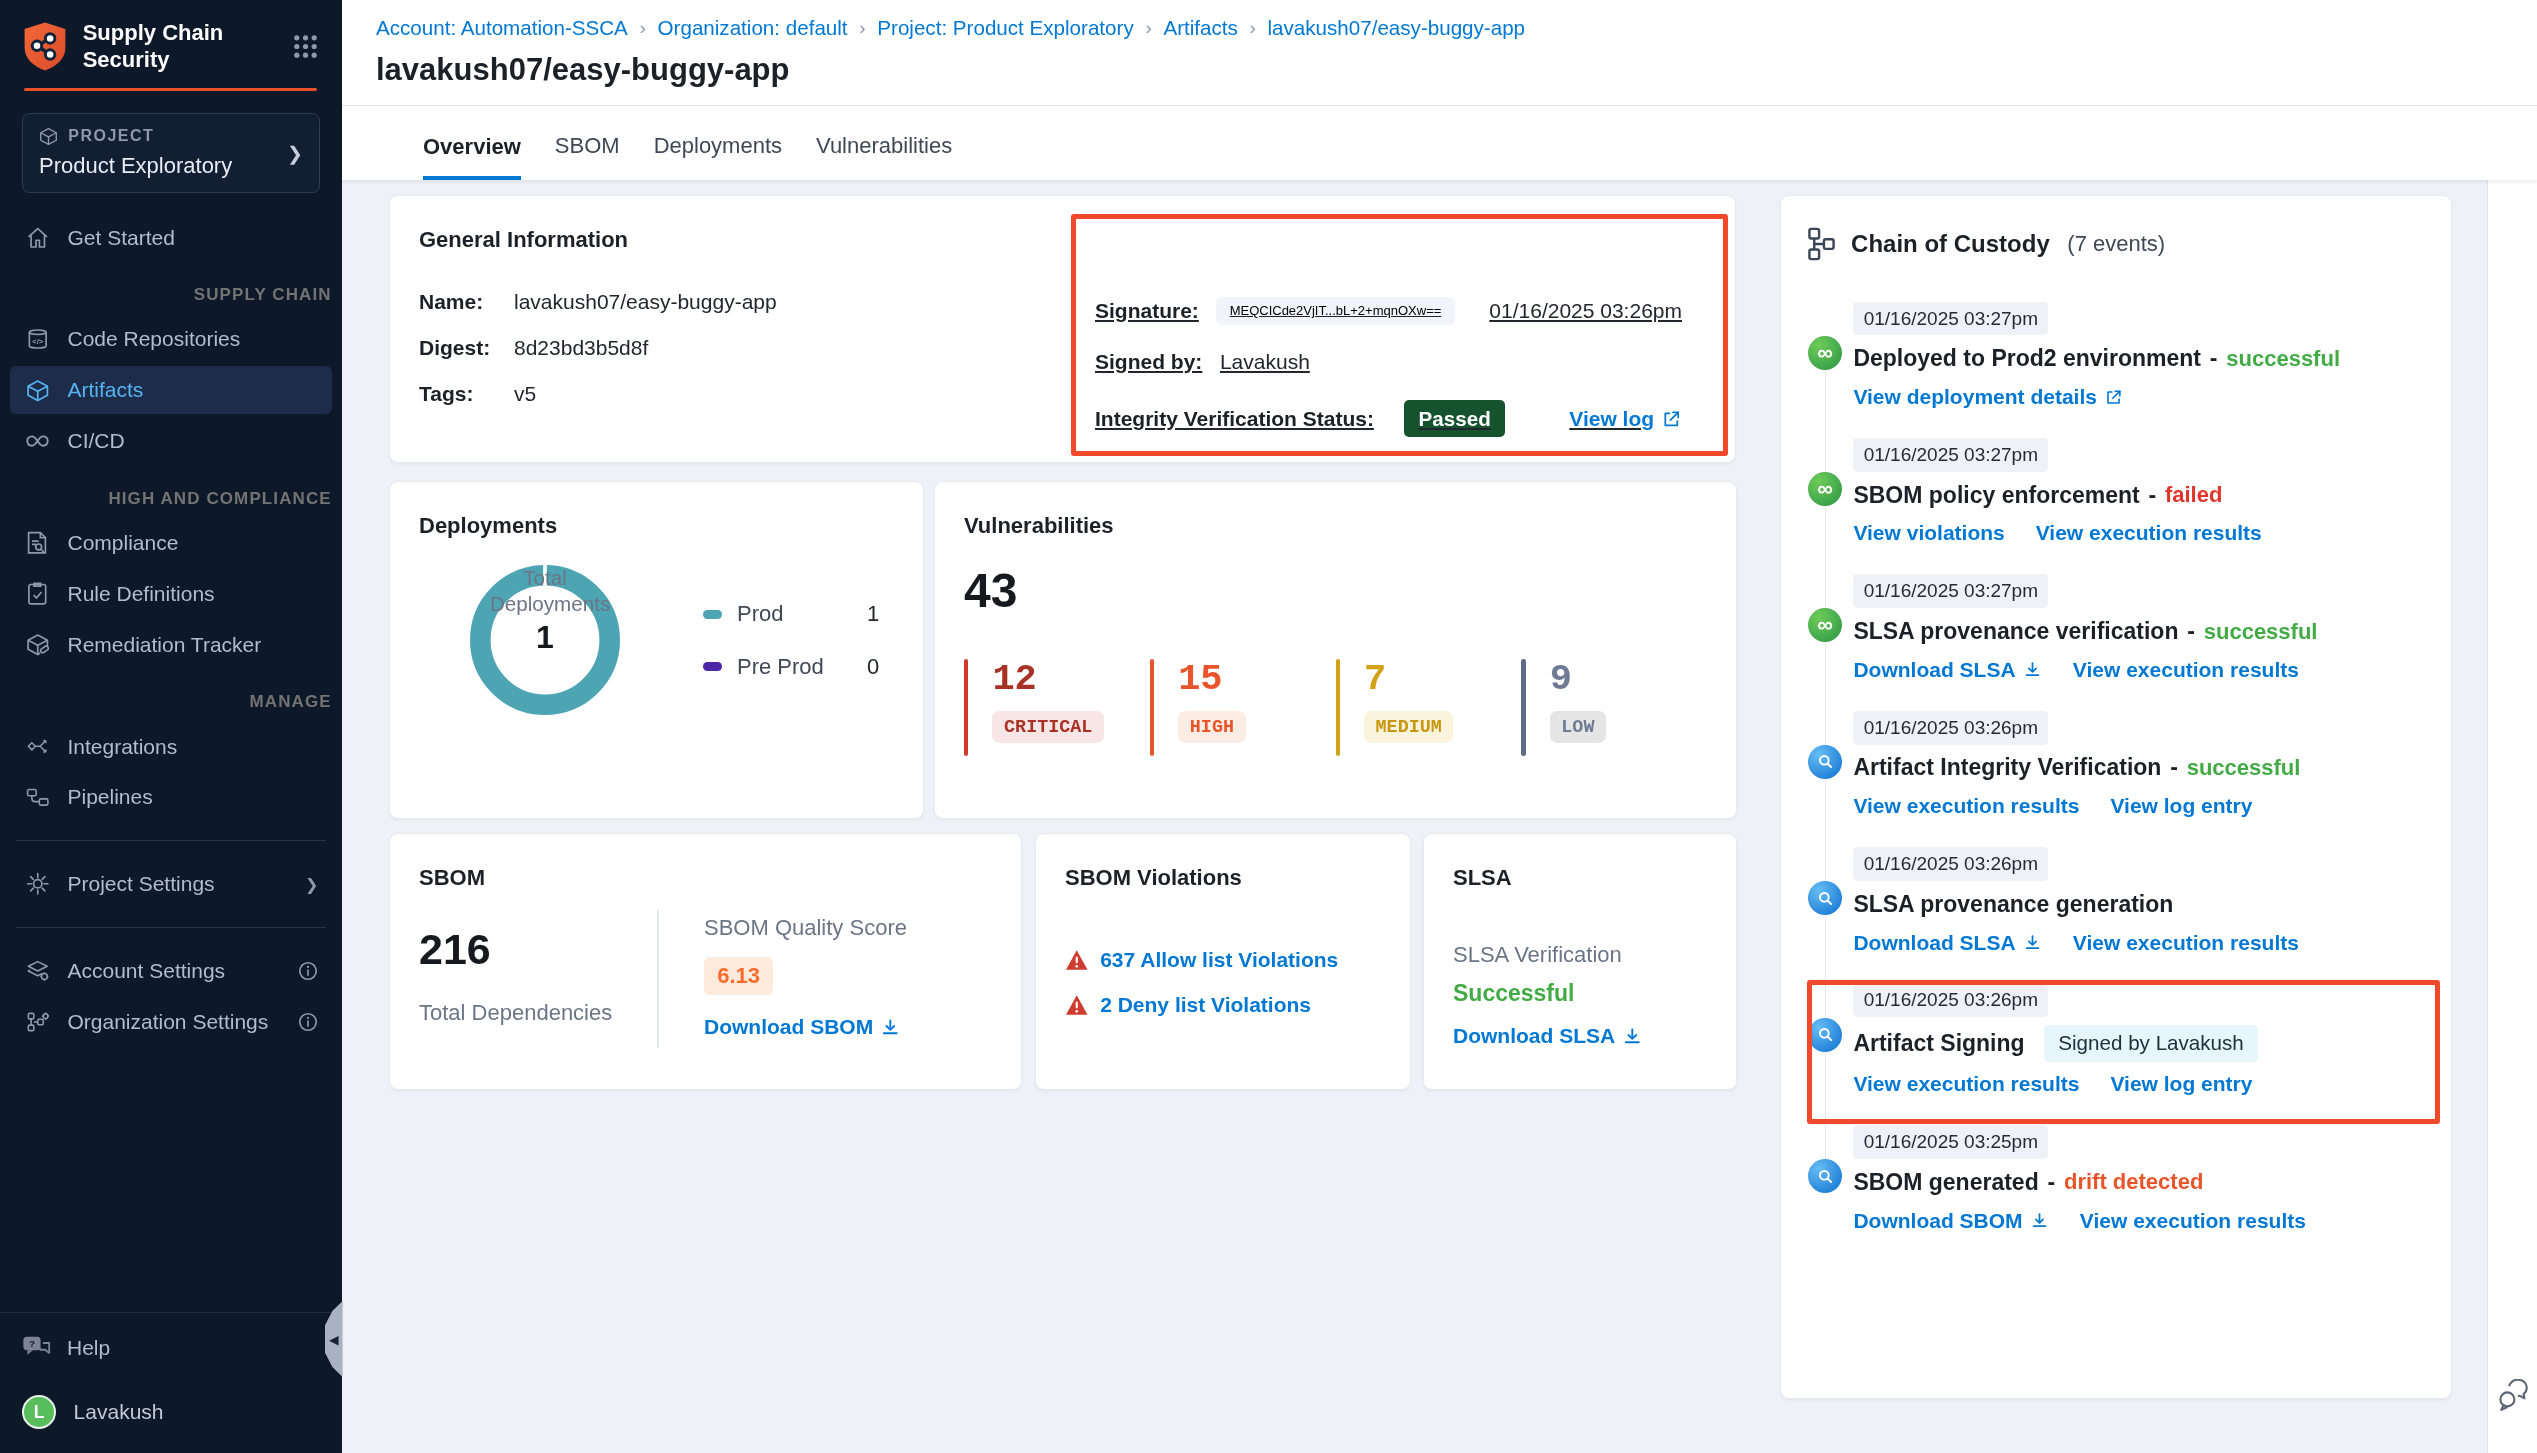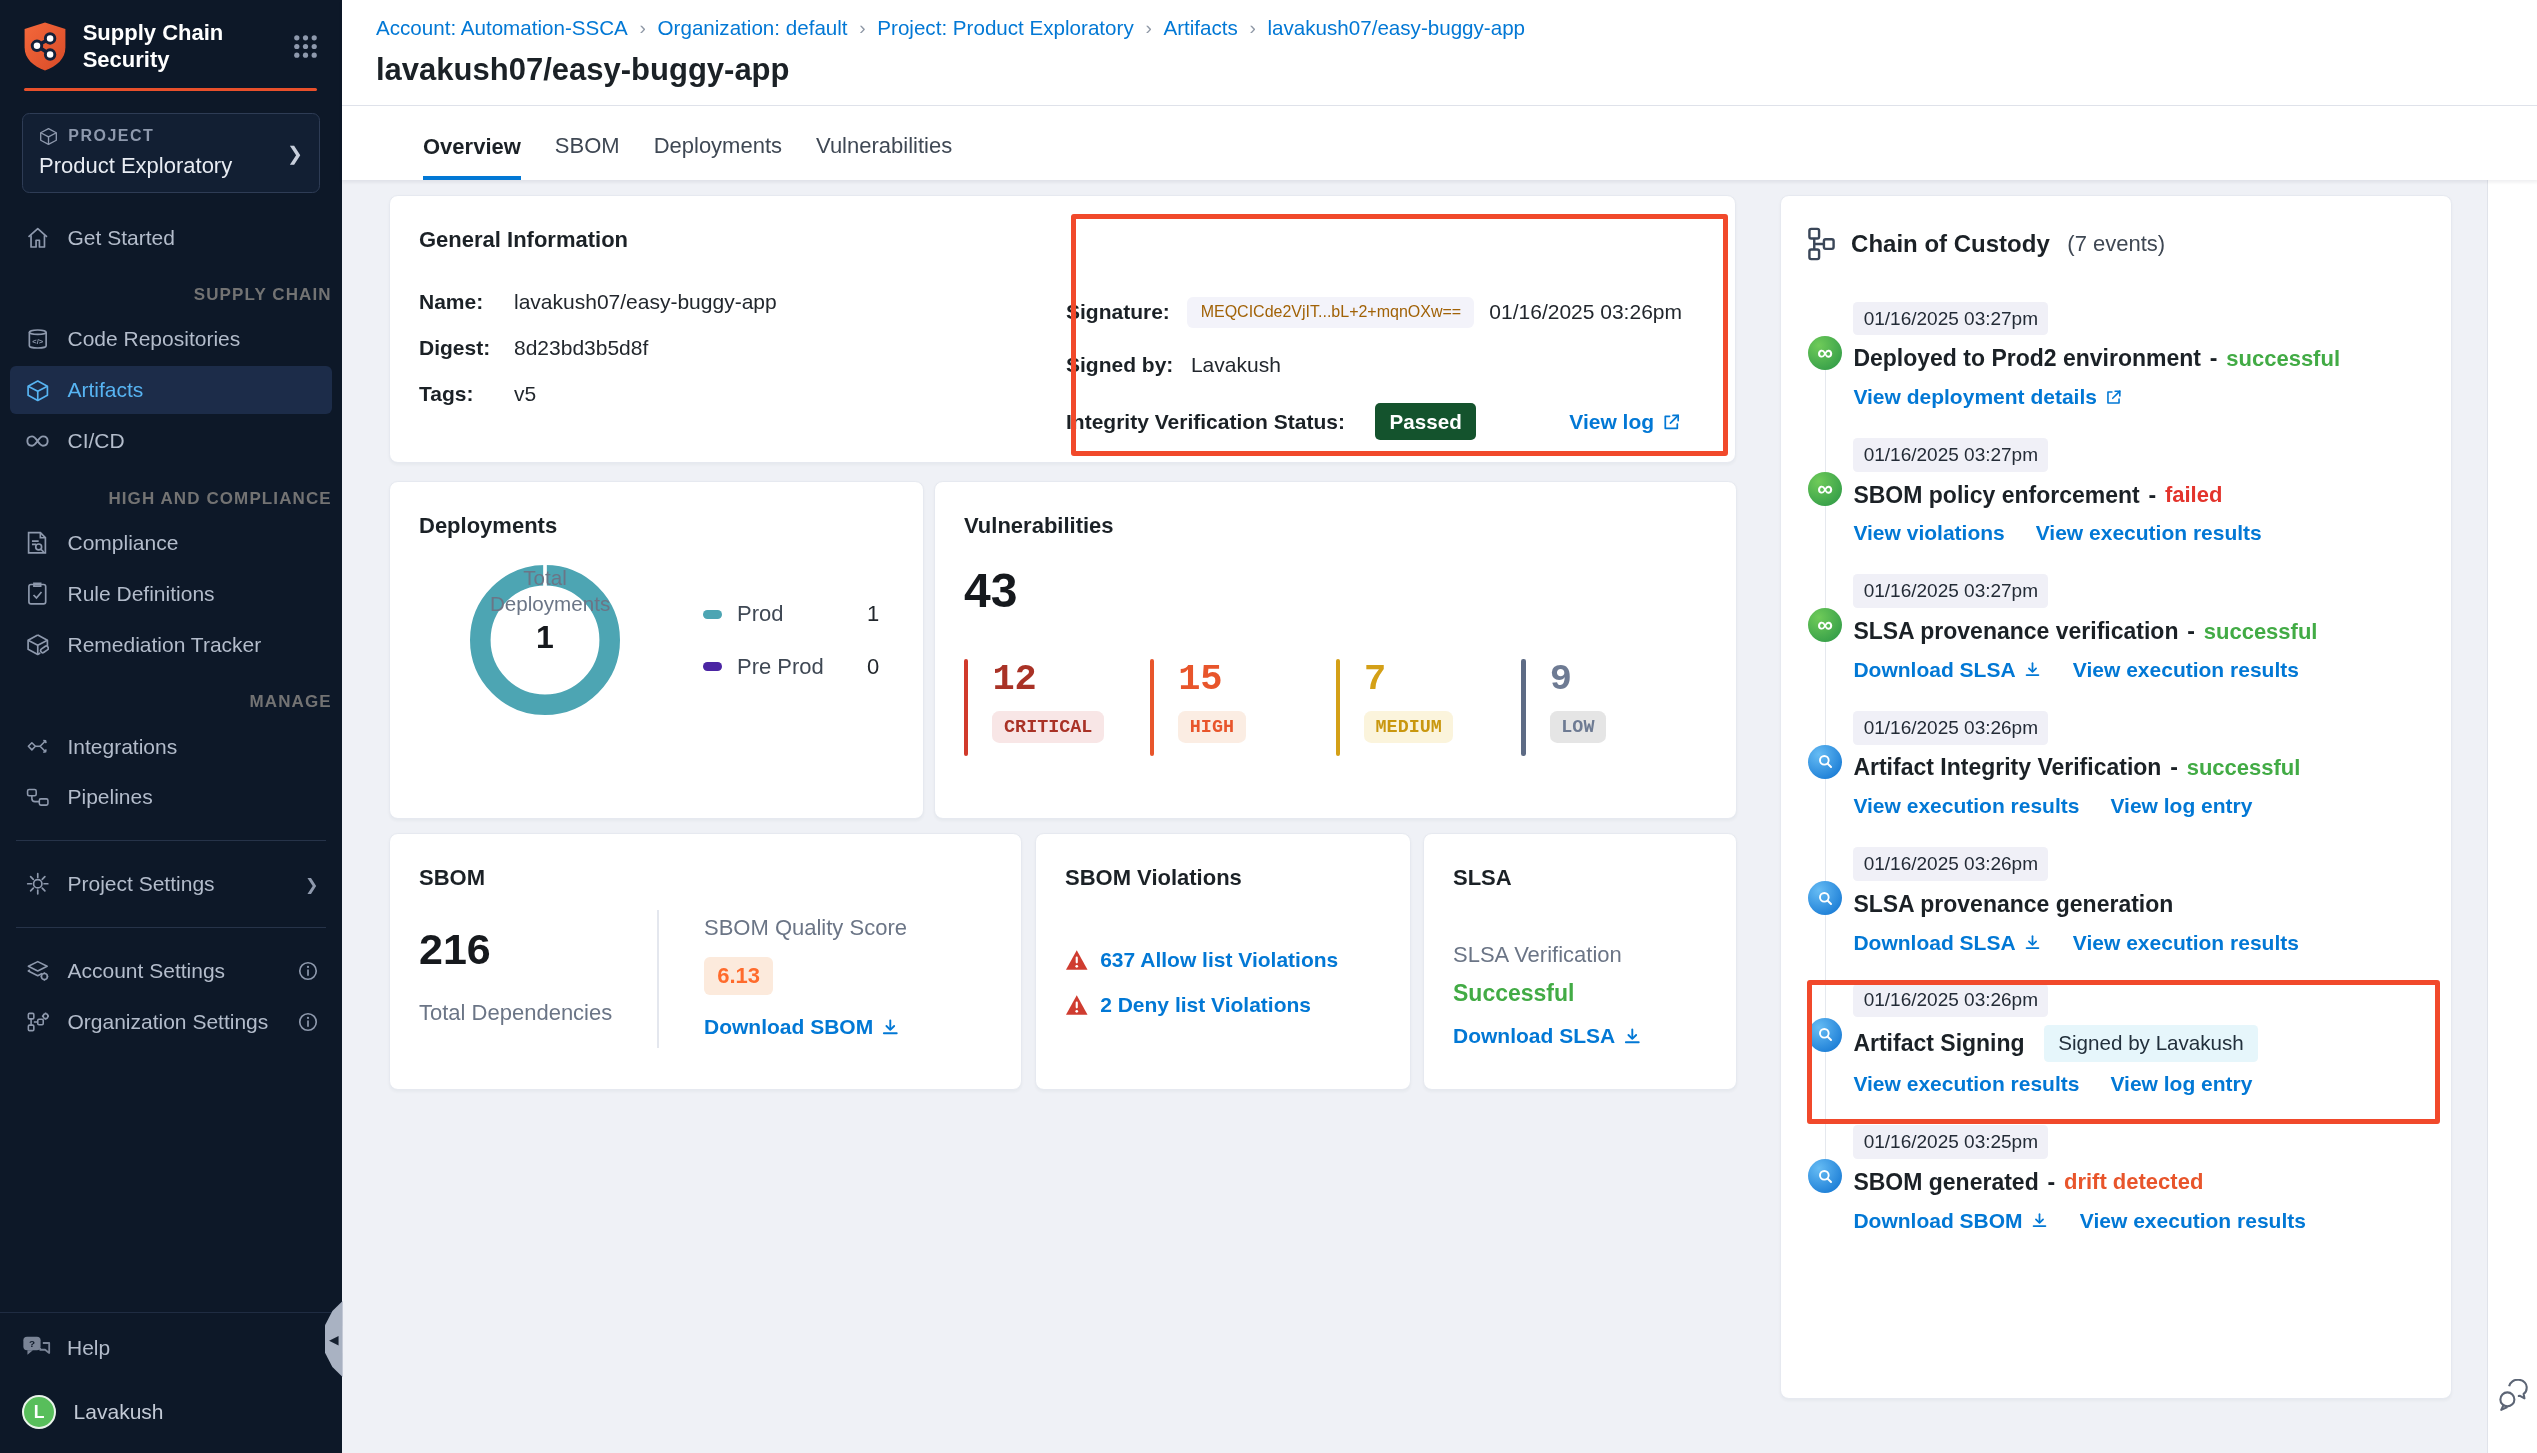--- a/index.html
+++ b/index.html
@@ -54,23 +54,23 @@
   .card { position: absolute; background: #fff; border: 0.7px solid #E6E9F0; border-radius: 8.8px; box-shadow: 0 1.5px 2.9px rgba(31,41,55,0.04); padding: 31px 29px; }
   .card-title { font-size: 22px; font-weight: 700; color: #1B2126; }
 
   
   .gi { left: 47px; top: 14.7px; width: 1347px; height: 268px; }
   .gi-left { margin-top: 37px; }
   .gi-row { display: flex; align-items: center; margin-bottom: 22px; }
   .lbl { font-size: 21px; font-weight: 700; color: #1B2126; }
   .val { font-size: 21px; color: #22272D; }
   .gi-left .lbl { width: 95px; }
-  .gi-right { position: absolute; left: 676px; top: 101px; right: 53px; }
+  .gi-right { position: absolute; left: 705px; top: 101px; right: 53px; text-decoration: underline; }
   .gi-sig-row { display: flex; align-items: center; }
-  .sig-pill { margin-left: 17.6px; background: #F3F3FA; border-radius: 5.9px; padding: 6.6px 13.2px; font-size: 16px; color: #a16207; }
+  .sig-pill { margin-left: 17.6px; background: #F3F3FA; border-radius: 5.9px; padding: 6.6px 13.2px; font-size: 13px; color: #000000; }
   .sig-date { margin-left: auto; font-size: 21px; color: #22272D; }
   .gi-signed-row { display: flex; align-items: center; gap: 17.6px; margin-top: 25px; }
   .gi-int-row { display: flex; align-items: center; margin-top: 26.4px; }
   .passed-badge { margin-left: 30px; background: #14532d; color: #fff; font-size: 20.6px; font-weight: 700; padding: 6.6px 14.7px; border-radius: 5px; }
   .link { color: #0278D5; font-size: 21px; font-weight: 600; cursor: pointer; display: inline-flex; align-items: center; gap: 7.3px; }
   .viewlog { margin-left: auto; }
 
   
   .dep { left: 47px; top: 301px; width: 535px; height: 338px; }
   .dep-body { display: flex; align-items: center; margin-top: 26.4px; }

